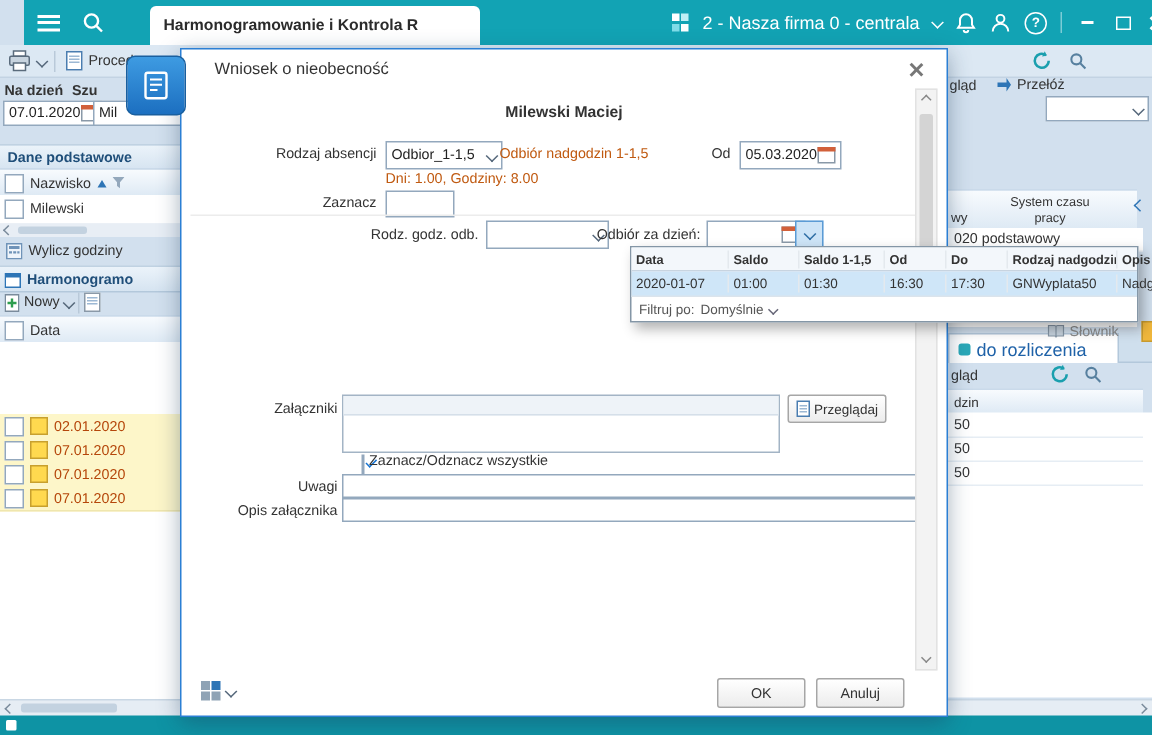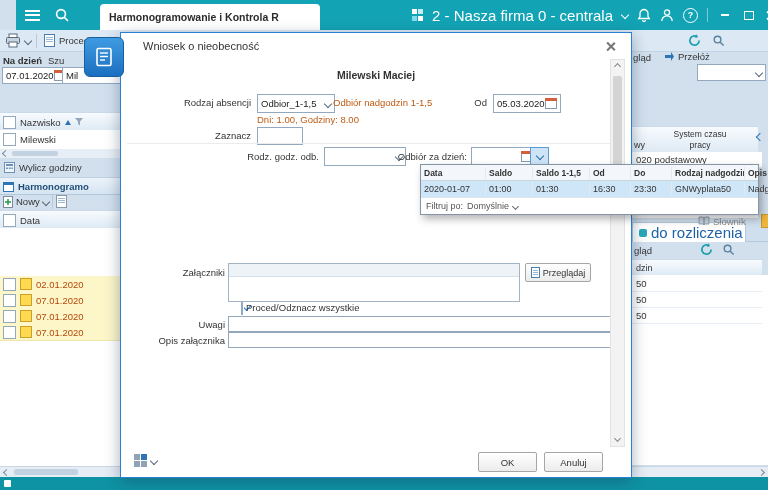--- a/index.html
+++ b/index.html
@@ -77,21 +77,21 @@
     <div class="abs tab" style="left:84px;top:4px;width:202px;height:26px">
       <span>Harmonogramowanie i Kontrola R</span>
     </div>
     <div class="abs flex" style="right:8px;top:0;height:30px;gap:9px;color:#fff">
       <span class="appgrid">
           <i></i>
           <i></i>
           <i></i>
           <i></i>
         </span>
-      <span style="font-size:15px;white-space:nowrap">2 - Nasza firma 0 - centrala</span>
+      <span style="font-size:12px;white-space:nowrap">2 - Nasza firma 0 - centrala</span>
       <span class="chev" style="color:#fff"></span>
       <span style="display:flex">
         <svg width="14" height="15" viewBox="0 0 14 15">
             <path d="M7 1.5a4 4 0 0 0-4 4v3L1.7 10.5h10.6L11 8.5v-3a4 4 0 0 0-4-4z" fill="none" stroke="#fff" stroke-width="1.3"></path>
             <path d="M5.5 12a1.5 1.5 0 0 0 3 0" fill="none" stroke="#fff" stroke-width="1.3"></path>
           </svg>
       </span>
       <span style="display:flex">
         <svg width="14" height="14" viewBox="0 0 14 14">
             <circle cx="7" cy="4.5" r="2.6" fill="none" stroke="#fff" stroke-width="1.3"></circle>
@@ -136,29 +136,32 @@
     </span>
     <span class="abs" style="left:712px;top:4px;display:flex">
       <svg width="13" height="13" viewBox="0 0 14 14">
           <circle cx="6" cy="6" r="3.6" fill="none" stroke="#57809f" stroke-width="1.5"></circle>
           <line x1="8.8" y1="8.8" x2="12.5" y2="12.5" stroke="#57809f" stroke-width="1.5"></line>
         </svg>
     </span>
   </div>
 
   <span class="abs" style="left:3px;top:55px;font-size:9.5px;font-weight:bold">Na dzień</span>
-  <span class="abs" style="left:48px;top:55px;font-size:9.5px;font-weight:normal">Szu</span>
+  <span class="abs" style="left:48px;top:55px;font-size:9.5px;font-weight:bold">Szu</span>
   <div class="abs input" style="left:2px;top:67px;width:58px;height:15px">
     <span>07.01.2020</span>
     <span class="cal"></span>
   </div>
   <div class="abs input" style="left:62px;top:67px;width:56px;height:15px">
     <span>Mil</span>
   </div>
 
+  <div class="abs pbar" style="left:0;top:96px;width:120px;height:16px;padding-left:5px;font-size:9.5px;display:flex;align-items:center">
+    <span>Dane podstawowe</span>
+  </div>
   <div class="abs ghdr flex" style="left:0;top:112px;width:120px;height:18px;gap:4px;padding-left:3px;font-size:9.5px">
     <span class="cb"></span>
     <span>Nazwisko</span>
     <span class="sortup"></span>
     <span style="display:flex">
       <svg width="8" height="8" viewBox="0 0 8 8">
           <path d="M0 0h8L5 3.5V7.5L3 6V3.5z" fill="#94a8bc"></path>
         </svg>
     </span>
   </div>
@@ -255,21 +258,21 @@
   </div>
   <span class="chev left abs" style="left:757px;top:134px;color:#2e75b6"></span>
   <div class="abs" style="left:632px;top:152px;width:126px;height:66px;background:#fff"></div>
   <div class="abs flex" style="left:632px;top:152px;width:126px;height:15px;background:#fff;border-bottom:1px solid #e6edf4;padding-left:4px">
     <span style="font-size:9.5px">020 podstawowy</span>
   </div>
 
   <div class="abs" style="left:632px;top:222px;width:136px;height:19px;background:#cfdfed;border-bottom:1px solid #b3c8db"></div>
   <div class="abs flex" style="left:632px;top:222px;width:106px;height:19px;background:#fff;border:1px solid #b3c8db;border-bottom:none;gap:4px;padding-left:6px">
     <span style="width:8px;height:8px;background:#2aa8b8;border-radius:2px;flex:none"></span>
-    <span style="font-size:15px;color:#1f62a8">do rozliczenia</span>
+    <span style="font-size:12px;color:#1f62a8">do rozliczenia</span>
   </div>
   <div class="abs flex" style="left:632px;top:241px;width:136px;height:18px">
     <span style="font-size:9.5px;margin-left:2px">gląd</span>
     <span class="abs" style="left:68px;top:2px;display:flex">
       <svg width="13" height="13" viewBox="0 0 14 14">
           <path d="M12 7a5 5 0 1 1-2-4" fill="none" stroke="#1a9fae" stroke-width="1.8"></path>
           <path d="M9.2 0.2l1.4 3.2-3.4 0.6z" fill="#1a9fae"></path>
         </svg>
     </span>
     <span class="abs" style="left:90px;top:2px;display:flex">
@@ -361,21 +364,21 @@
     <div class="abs" style="left:107px;top:230px;width:290px;height:37px;border:1px solid #a3b4c5;background:#fff">
       <div style="height:12px;background:#eef3f8;border-bottom:1px solid #d5dfe9"></div>
     </div>
     <div class="abs btn" style="left:404px;top:230px;width:64px;height:17px;gap:3px">
       <span class="doc" style="width:7px;height:9px">
           <i></i>
         </span>
       <span style="font-size:9px">Przeglądaj</span>
     </div>
     <span class="cb on abs" style="left:109px;top:268px"></span>
-    <span class="abs" style="left:125px;top:269px;font-size:9.5px">Proced/Odznacz wszystkie</span>
+    <span class="abs" style="left:125px;top:269px;font-size:9.5px">Zaznacz/Odznacz wszystkie</span>
 
     <div class="abs mlabel" style="left:20px;top:286px;width:84px">Uwagi</div>
     <div class="abs input" style="left:107px;top:283px;width:377px;height:14px"></div>
     <div class="abs mlabel" style="left:8px;top:302px;width:96px">Opis załącznika</div>
     <div class="abs input" style="left:107px;top:299px;width:377px;height:14px"></div>
 
     <div class="abs flex" style="left:13px;top:421px;gap:4px">
       <span class="appgrid" style="grid-template-columns:6px 6px;gap:1px">
         <i style="background:#8fa3b5;width:6px;height:6px"></i>
           <i style="background:#2e75b6;width:6px;height:6px"></i>
@@ -402,21 +405,21 @@
       <span class="pcell" style="width:34px">Od</span>
       <span class="pcell" style="width:34px">Do</span>
       <span class="pcell" style="width:66px">Rodzaj nadgodzin</span>
       <span class="pcell" style="width:55px;border-right:none">Opis</span>
     </div>
     <div class="flex" style="height:16px;background:#cfe6f8;border-bottom:1px solid #dbe4ec">
       <span class="pcell" style="width:58px">2020-01-07</span>
       <span class="pcell" style="width:40px">01:00</span>
       <span class="pcell" style="width:50px">01:30</span>
       <span class="pcell" style="width:34px">16:30</span>
-      <span class="pcell" style="width:34px">23:30</span>
+      <span class="pcell" style="width:34px">17:30</span>
       <span class="pcell" style="width:66px">GNWyplata50</span>
       <span class="pcell" style="width:55px;border-right:none">Nadgodziny 50%</span>
     </div>
     <div class="flex" style="height:16px;padding-left:5px;gap:4px;color:#555">
       <span style="font-size:9px">Filtruj po:</span>
       <span style="font-size:9px">Domyślnie</span>
       <span class="chev" style="color:#667;width:4px;height:4px"></span>
     </div>
   </div>
 

